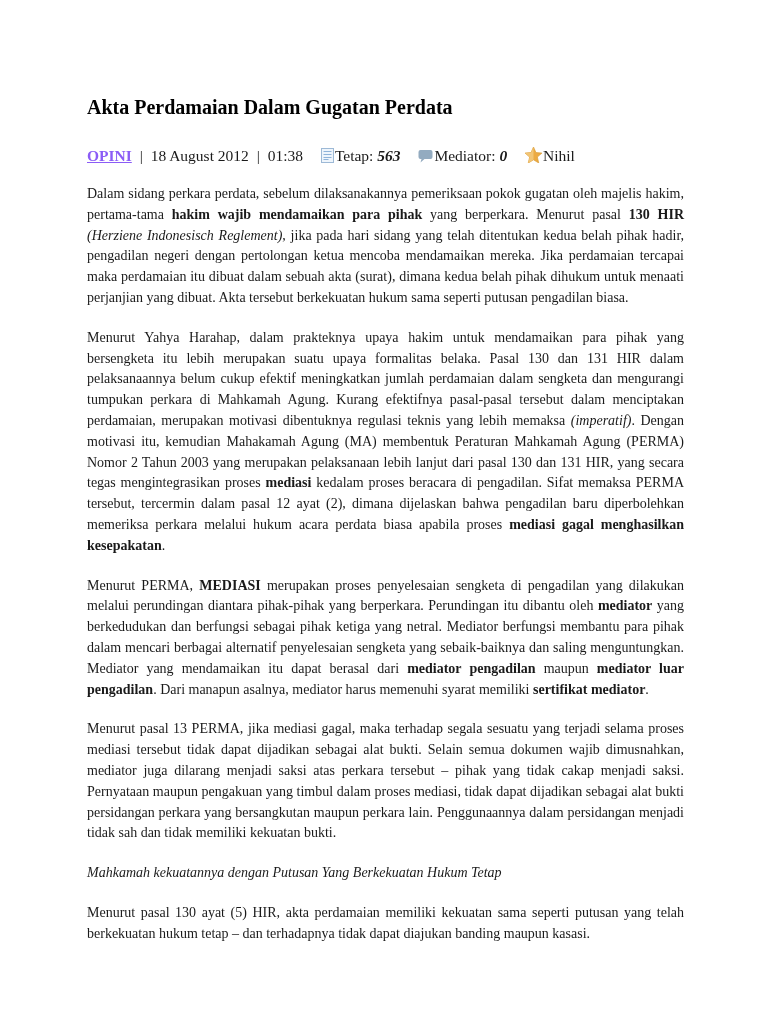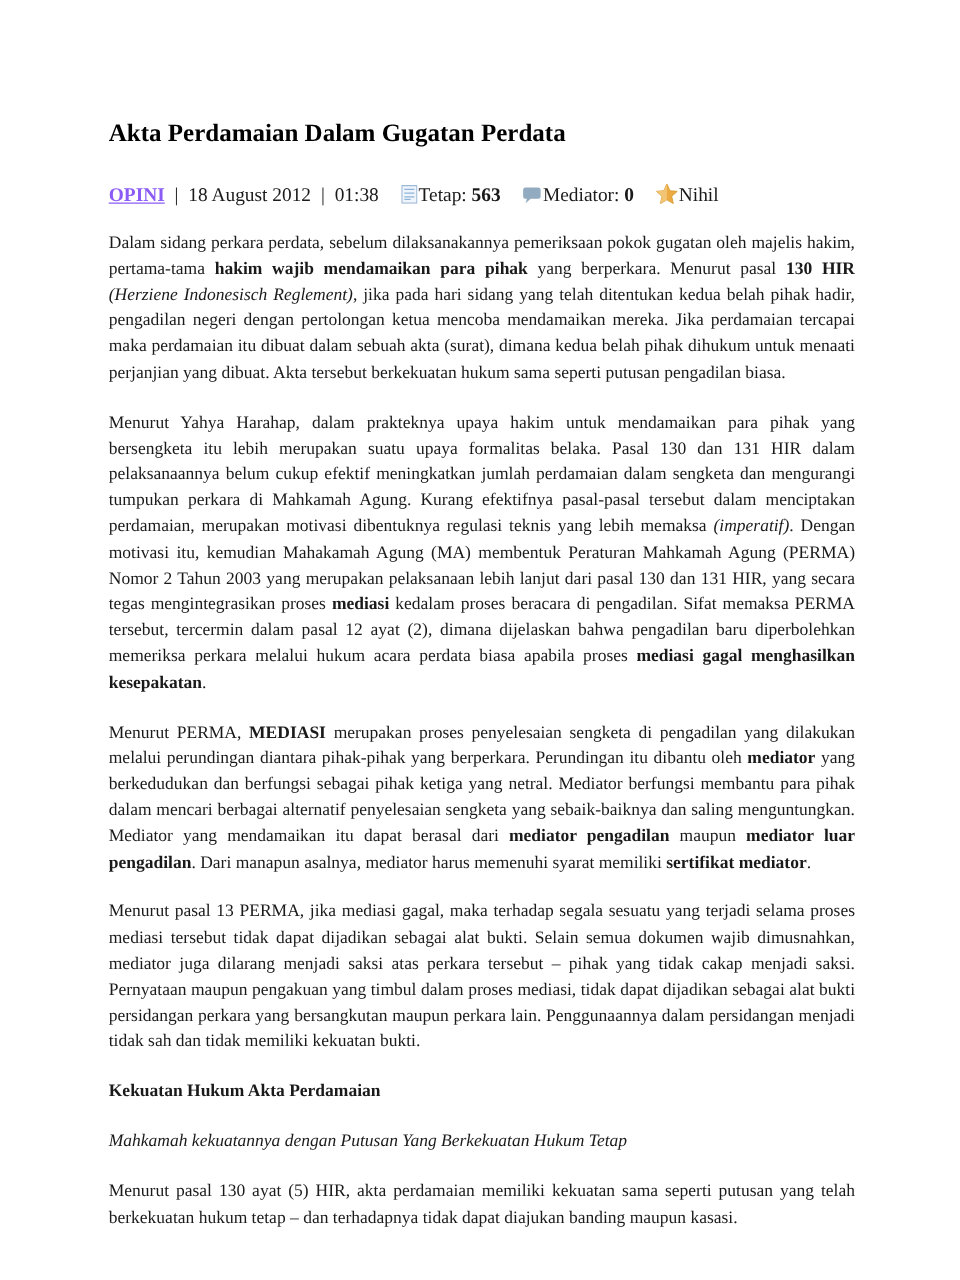--- a/index.html
+++ b/index.html
@@ -24,21 +24,21 @@
     font-size: 15.5px;
     white-space: nowrap;
   }
   .meta .cat {
     color: #8b5cf6;
     font-weight: bold;
     text-decoration: underline;
     cursor: pointer;
   }
   .meta .sep { margin: 0 4px; color: #1a1a1a; }
-  .meta b { font-weight: bold; }
+  .meta b { font-weight: bold; font-style: italic; }
   .meta .icon {
     display: inline-block;
     vertical-align: -2px;
     line-height: 0;
   }
   .meta .gap { margin-left: 14px; }
   .meta .tight { margin-right: 1px; }
   .article-body p {
     margin: 19px 0 0 0;
     font-size: 14px;
@@ -82,18 +82,17 @@
           <path d="M10 0 L12.9 6.6 L20 7.2 L14.6 11.9 L16.2 19 L10 15.2 L3.8 19 L5.4 11.9 L0 7.2 L7.1 6.6 Z" fill="#ecaa42" stroke="#d89b35" stroke-width="0.8"></path>
           <path d="M10 0 L10 15.2 L3.8 19 L5.4 11.9 L0 7.2 L7.1 6.6 Z" fill="#f2c575"></path>
         </svg></span><span>Nihil</span>
   </div>
 
   <div class="article-body">
       <p><span>Dalam sidang perkara perdata, sebelum dilaksanakannya pemeriksaan pokok gugatan oleh majelis hakim, pertama-tama </span><span class="b">hakim wajib mendamaikan para pihak</span><span> yang berperkara. Menurut pasal </span><span class="b">130 HIR</span><span> </span><span class="i">(Herziene Indonesisch Reglement)</span><span>, jika pada hari sidang yang telah ditentukan kedua belah pihak hadir, pengadilan negeri dengan pertolongan ketua mencoba mendamaikan mereka. Jika perdamaian tercapai maka perdamaian itu dibuat dalam sebuah akta (surat), dimana kedua belah pihak dihukum untuk menaati perjanjian yang dibuat. Akta tersebut berkekuatan hukum sama seperti putusan pengadilan biasa.</span></p>
       <p><span>Menurut Yahya Harahap, dalam prakteknya upaya hakim untuk mendamaikan para pihak yang bersengketa itu lebih merupakan suatu upaya formalitas belaka. Pasal 130 dan 131 HIR dalam pelaksanaannya belum cukup efektif meningkatkan jumlah perdamaian dalam sengketa dan mengurangi tumpukan perkara di Mahkamah Agung. Kurang efektifnya pasal-pasal tersebut dalam menciptakan perdamaian, merupakan motivasi dibentuknya regulasi teknis yang lebih memaksa </span><span class="i">(imperatif)</span><span>. Dengan motivasi itu, kemudian Mahakamah Agung (MA) membentuk Peraturan Mahkamah Agung (PERMA) Nomor 2 Tahun 2003 yang merupakan pelaksanaan lebih lanjut dari pasal 130 dan 131 HIR, yang secara tegas mengintegrasikan proses </span><span class="b">mediasi</span><span> kedalam proses beracara di pengadilan. Sifat memaksa PERMA tersebut, tercermin dalam pasal 12 ayat (2), dimana dijelaskan bahwa pengadilan baru diperbolehkan memeriksa perkara melalui hukum acara perdata biasa apabila proses </span><span class="b">mediasi gagal menghasilkan kesepakatan</span><span>.</span></p>
       <p><span>Menurut PERMA, </span><span class="b">MEDIASI</span><span> merupakan proses penyelesaian sengketa di pengadilan yang dilakukan melalui perundingan diantara pihak-pihak yang berperkara. Perundingan itu dibantu oleh </span><span class="b">mediator</span><span> yang berkedudukan dan berfungsi sebagai pihak ketiga yang netral. Mediator berfungsi membantu para pihak dalam mencari berbagai alternatif penyelesaian sengketa yang sebaik-baiknya dan saling menguntungkan. Mediator yang mendamaikan itu dapat berasal dari </span><span class="b">mediator pengadilan</span><span> maupun </span><span class="b">mediator luar pengadilan</span><span>. Dari manapun asalnya, mediator harus memenuhi syarat memiliki </span><span class="b">sertifikat mediator</span><span>.</span></p>
       <p><span>Menurut pasal 13 PERMA, jika mediasi gagal, maka terhadap segala sesuatu yang terjadi selama proses mediasi tersebut tidak dapat dijadikan sebagai alat bukti. Selain semua dokumen wajib dimusnahkan, mediator juga dilarang menjadi saksi atas perkara tersebut – pihak yang tidak cakap menjadi saksi. Pernyataan maupun pengakuan yang timbul dalam proses mediasi, tidak dapat dijadikan sebagai alat bukti persidangan perkara yang bersangkutan maupun perkara lain. Penggunaannya dalam persidangan menjadi tidak sah dan tidak memiliki kekuatan bukti.</span></p>
-      <p class="heading"><span>Kekuatan Hukum Akta Perdamaian</span></p>
       <p class="subheading"><span>Mahkamah kekuatannya dengan Putusan Yang Berkekuatan Hukum Tetap</span></p>
       <p><span>Menurut pasal 130 ayat (5) HIR, akta perdamaian memiliki kekuatan sama seperti putusan yang telah berkekuatan hukum tetap – dan terhadapnya tidak dapat diajukan banding maupun kasasi.</span></p>
     </div>
 
 </div>
 
 </body></html>

